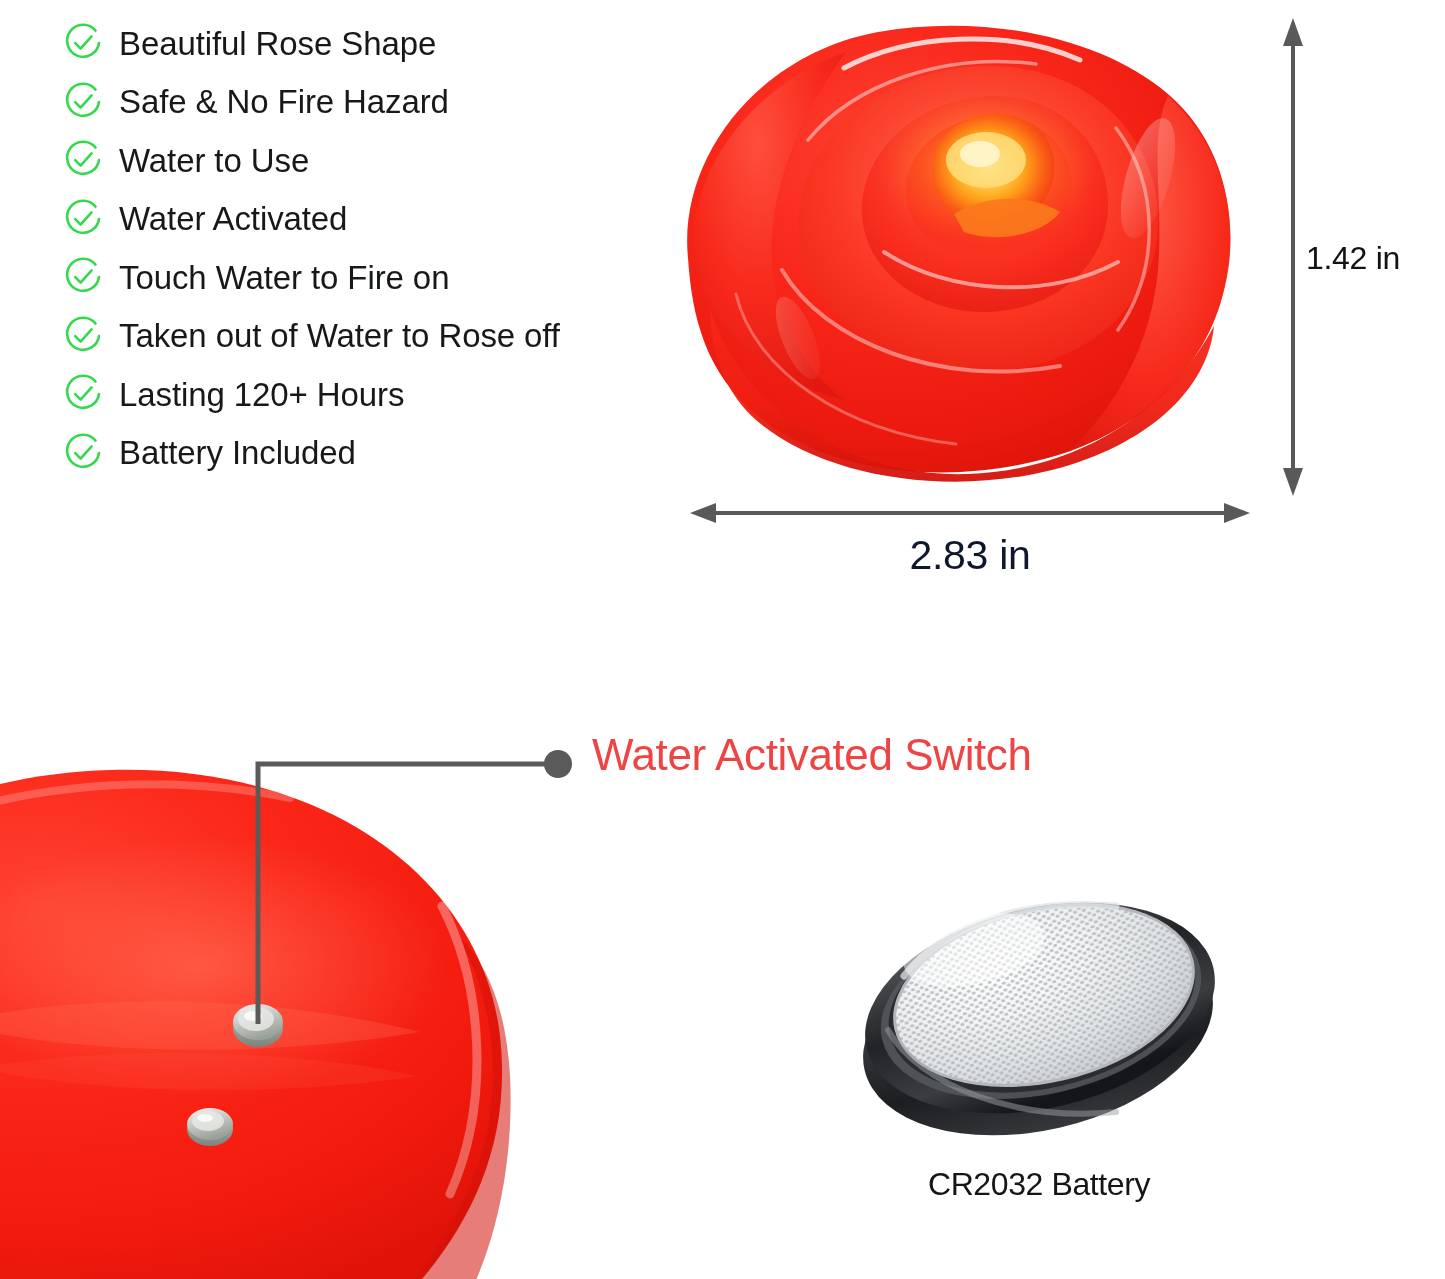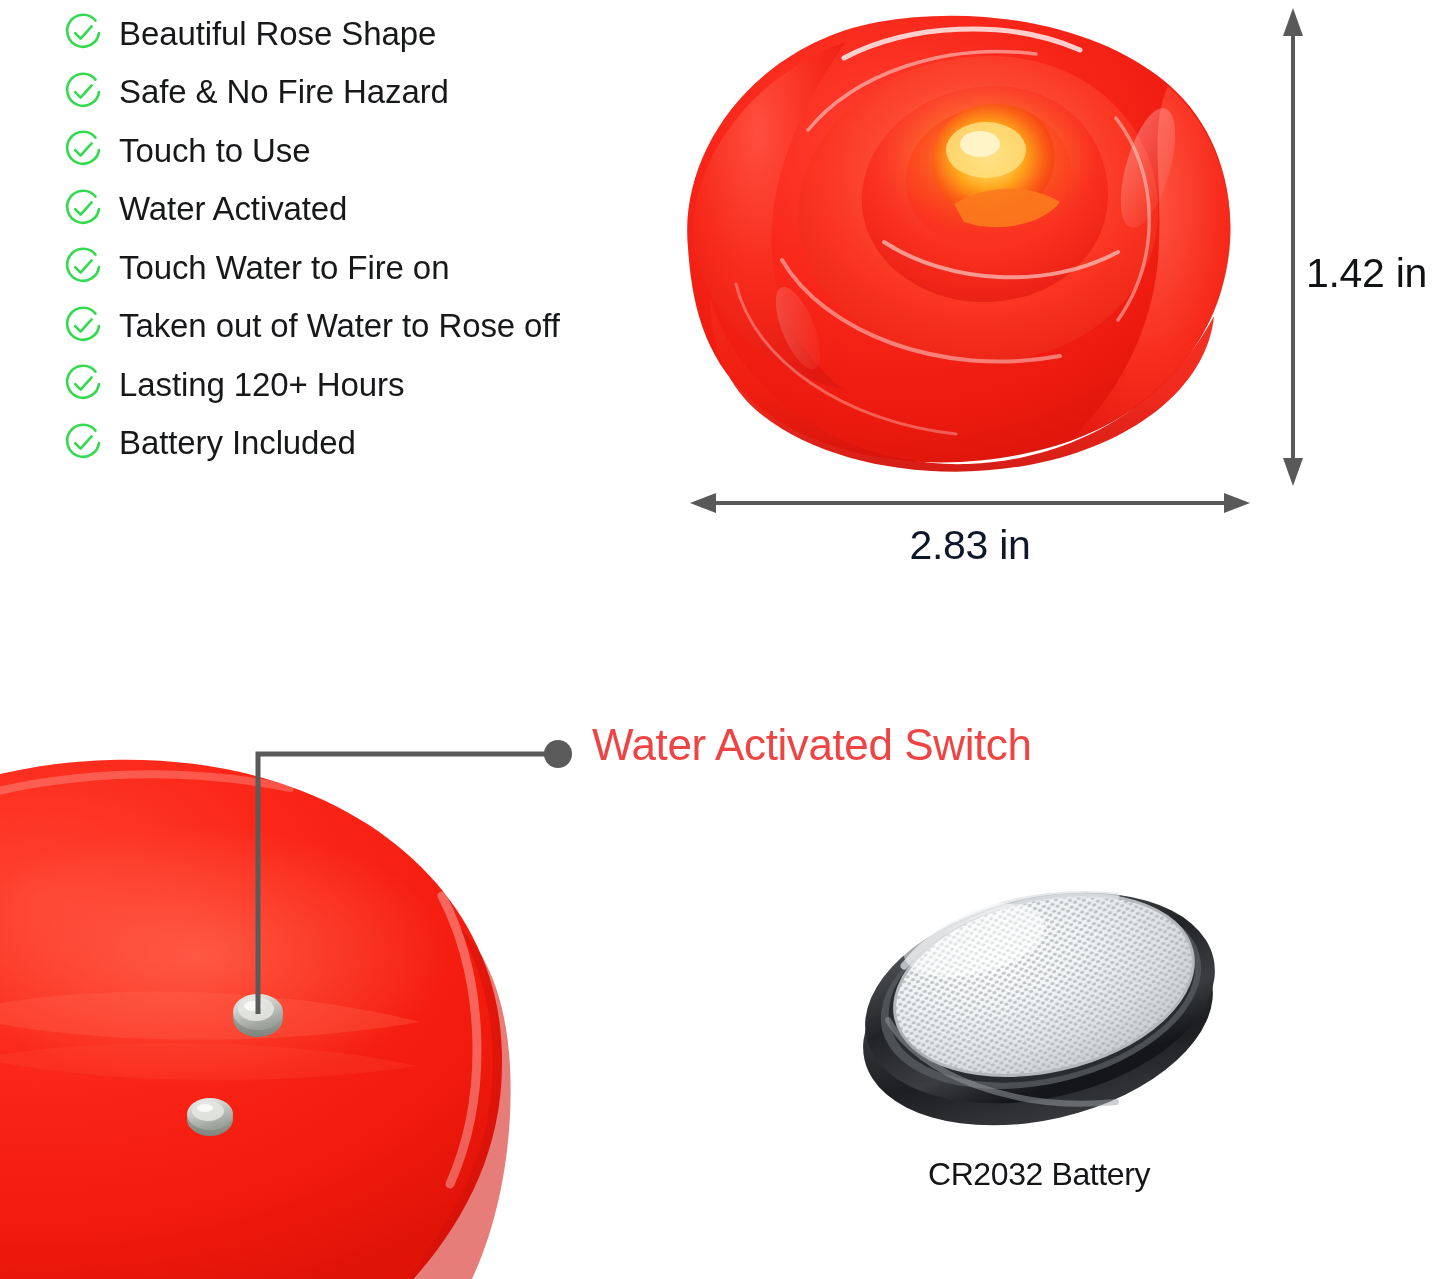--- a/index.html
+++ b/index.html
@@ -4,21 +4,21 @@
 <style>
   html,body{margin:0;padding:0;}
   body{
     width:1445px;height:1279px;
     background:#ffffff;
     font-family:"Liberation Sans", sans-serif;
     overflow:hidden;
     position:relative;
     -webkit-font-smoothing:antialiased;
   }
-  .stage{position:absolute;left:0;top:4px;width:1445px;height:969px;}
+  .stage{position:absolute;left:0;top:14px;width:1445px;height:969px;}
 
   
   .features{position:absolute;left:62px;top:0px;width:640px;}
   .feat-row{position:relative;height:58.5px;display:flex;align-items:center;}
   .check-ico{width:42px;height:42px;flex:0 0 42px;position:relative;}
   .check-ico svg{display:block;width:42px;height:42px;}
   .feat-label{
     font-size:33px;
     line-height:1;
     color:#17181a;
@@ -34,21 +34,21 @@
 
   
   .dim-h{position:absolute;left:690px;top:482px;width:560px;height:34px;}
   .dim-v{position:absolute;left:1276px;top:4px;width:34px;height:478px;}
   .dim-h-label{
     position:absolute;left:690px;top:518px;width:560px;
     text-align:center;font-size:41px;color:#0f172a;letter-spacing:-0.3px;
   }
   .dim-v-label{
     position:absolute;left:1306px;top:226px;
-    font-size:41px;color:#111214;letter-spacing:-0.3px;white-space:nowrap;margin-top:20px;
+    font-size:32px;color:#111214;letter-spacing:-0.3px;white-space:nowrap;
   }
 
   
   .dome-wrap{position:absolute;left:-230px;top:742px;width:860px;height:537px;}
   .dome-wrap svg{display:block;}
 
   
   .callout{position:absolute;left:180px;top:720px;width:420px;height:310px;}
   .callout svg{display:block;}
   .callout-label{
@@ -91,21 +91,21 @@
       <span class="feat-label">Safe &amp; No Fire Hazard</span>
     </div>
 
     <div class="feat-row">
       <span class="check-ico">
         <svg viewBox="0 0 42 42" xmlns="http://www.w3.org/2000/svg">
           <path d="M33.5 8.6 A16 16 0 1 0 37 21" fill="none" stroke="#33d94f" stroke-width="2.6" stroke-linecap="round"></path>
           <path d="M13.2 21.2 L18.6 26.6 L29.6 14.4" fill="none" stroke="#33d94f" stroke-width="2.6" stroke-linecap="round" stroke-linejoin="round"></path>
         </svg>
       </span>
-      <span class="feat-label">Touch to Use</span>
+      <span class="feat-label">Water to Use</span>
     </div>
 
     <div class="feat-row">
       <span class="check-ico">
         <svg viewBox="0 0 42 42" xmlns="http://www.w3.org/2000/svg">
           <path d="M33.5 8.6 A16 16 0 1 0 37 21" fill="none" stroke="#33d94f" stroke-width="2.6" stroke-linecap="round"></path>
           <path d="M13.2 21.2 L18.6 26.6 L29.6 14.4" fill="none" stroke="#33d94f" stroke-width="2.6" stroke-linecap="round" stroke-linejoin="round"></path>
         </svg>
       </span>
       <span class="feat-label">Water Activated</span>

